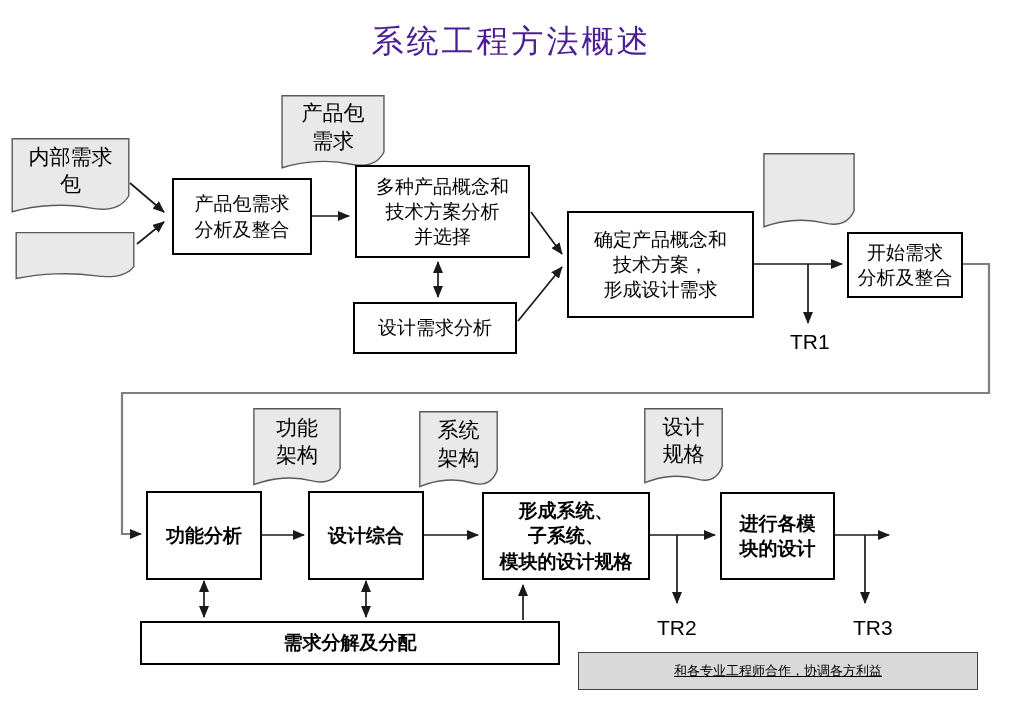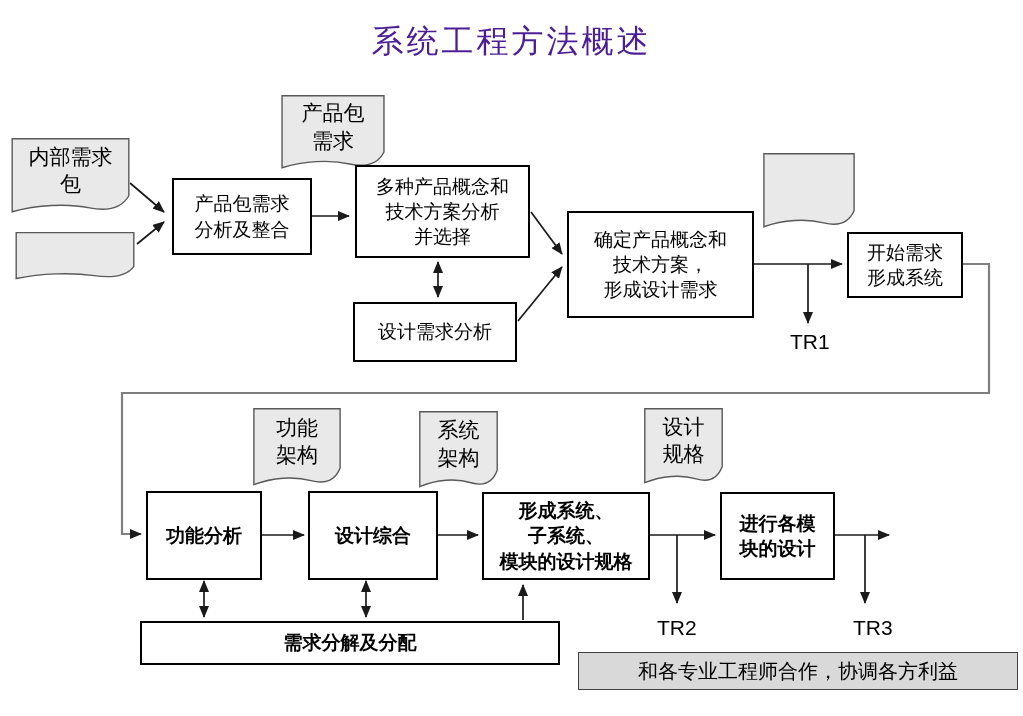--- a/index.html
+++ b/index.html
@@ -26,23 +26,23 @@
   .doc svg{position:absolute;left:0;top:0;width:100%;height:100%;}
   .doc .label{
     position:absolute;left:0;top:0;right:0;bottom:16%;
     display:flex;align-items:center;justify-content:center;text-align:center;
     white-space:pre-line;font-size:21px;line-height:1.3;
   }
   
   .tr-label{position:absolute;z-index:2;font-size:21px;font-family:Liberation Sans, sans-serif;}
   
   #note-box{
-    position:absolute;z-index:2;left:578px;top:652px;width:440px;height:38px;
+    position:absolute;z-index:2;left:578px;top:652px;width:400px;height:38px;
     background:#d9d9d9;border:1.5px solid #404040;box-sizing:border-box;
-    display:flex;align-items:center;justify-content:center;font-size:20px;
+    display:flex;align-items:center;justify-content:center;font-size:13px;text-decoration:underline;
   }
 </style>
 </head>
 <body>
 
 <div id="canvas">
 
   <div id="page-title">系统工程方法概述</div>
 
   <svg id="connectors" viewBox="0 0 1023 716" xmlns="http://www.w3.org/2000/svg">
@@ -121,37 +121,37 @@
 
   <div class="pbox" style="left:172px;top:178px;width:140px;height:77px">
     <span class="label">产品包需求
 分析及整合</span>
   </div>
   <div class="pbox" style="left:355px;top:165px;width:175px;height:93px">
     <span class="label">多种产品概念和
 技术方案分析
 并选择</span>
   </div>
-  <div class="pbox" style="left:353px;top:302px;width:164px;height:60px">
+  <div class="pbox" style="left:353px;top:302px;width:164px;height:52px">
     <span class="label">设计需求分析</span>
   </div>
   <div class="pbox" style="left:567px;top:211px;width:187px;height:107px">
     <span class="label">确定产品概念和
 技术方案，
 形成设计需求</span>
   </div>
   <div class="pbox" style="left:847px;top:232px;width:116px;height:66px">
     <span class="label">开始需求
-形成系统</span>
+分析及整合</span>
   </div>
 
   <div class="pbox bold" style="left:146px;top:491px;width:116px;height:89px">
     <span class="label">功能分析</span>
   </div>
-  <div class="pbox bold" style="left:308px;top:491px;width:130px;height:89px">
+  <div class="pbox bold" style="left:308px;top:491px;width:116px;height:89px">
     <span class="label">设计综合</span>
   </div>
   <div class="pbox bold" style="left:720px;top:492px;width:115px;height:88px">
     <span class="label">进行各模
 块的设计</span>
   </div>
   <div class="pbox bold" style="left:482px;top:492px;width:168px;height:88px">
     <span class="label">形成系统、
 子系统、
 模块的设计规格</span>

